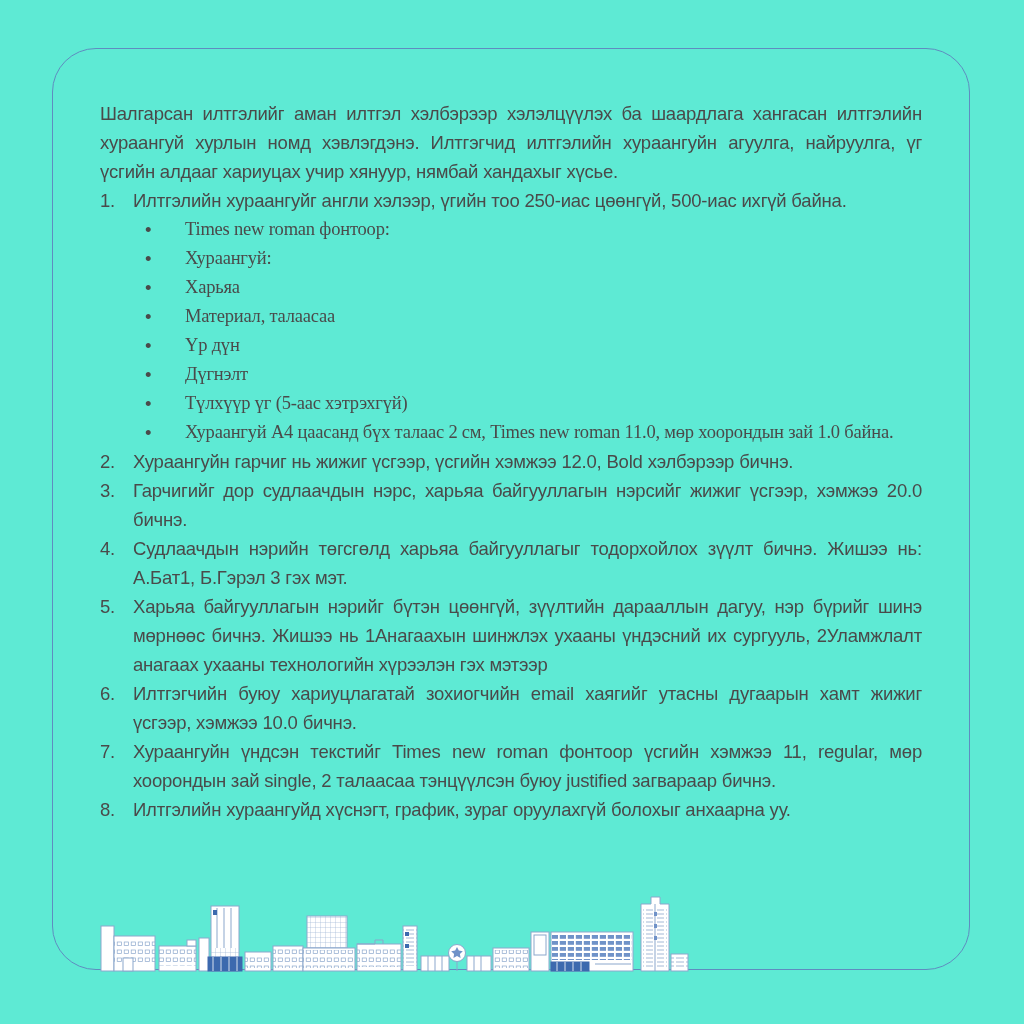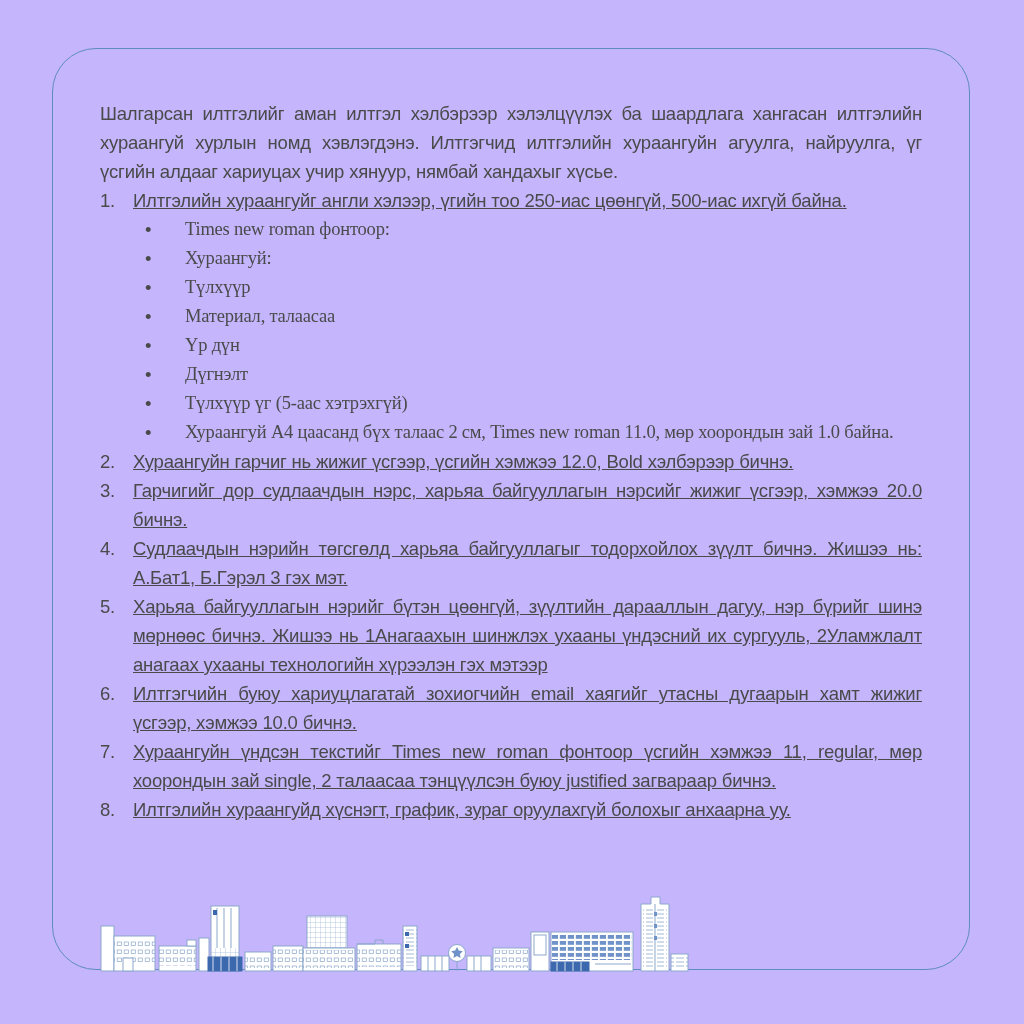--- a/index.html
+++ b/index.html
@@ -1,33 +1,33 @@
 <!DOCTYPE html>
 <html><head>
 <meta charset="utf-8">
 <title>Abstract Guidelines</title>
 <style>
   html,body{margin:0;padding:0;background:#ffffff;}
   .stage{
-    position:relative;width:1024px;height:1024px;background:#c4b5fd;overflow:hidden;
+    position:relative;width:1024px;height:1024px;background:#5eead4;overflow:hidden;
     font-family:"Liberation Sans","DejaVu Sans",sans-serif;
   }
   .frame{
     position:absolute;left:52px;top:48px;width:918px;height:922px;
     border:1px solid #5f8cc0;border-radius:44px;box-sizing:border-box;
   }
   .content{
     position:absolute;left:0;top:0;right:0;
     padding:50px 47px 0 47px;
     color:#4a4a4a;font-size:18.5px;line-height:29px;letter-spacing:-0.2px;
   }
   .para{margin:0;text-align:justify;}
   .num-item{display:flex;align-items:flex-start;}
   .num{flex:0 0 33px;}
-  .itext{flex:1;text-align:justify;text-decoration:underline;}
+  .itext{flex:1;text-align:justify;}
   .bullet-item{display:flex;align-items:flex-start;margin-left:45px;}
   .dot{flex:0 0 40px;}
   .btext{flex:1;text-align:justify;font-family:Liberation Serif, serif;}
   .skyline{position:absolute;left:95px;top:892px;}
 </style>
 </head>
 <body>
 
 <div class="stage">
   <div class="frame">
@@ -43,21 +43,21 @@
       <div class="bullet-item">
         <span class="dot">•</span>
         <span class="btext">Times new roman фонтоор:</span>
       </div>
       <div class="bullet-item">
         <span class="dot">•</span>
         <span class="btext">Хураангуй:</span>
       </div>
       <div class="bullet-item">
         <span class="dot">•</span>
-        <span class="btext">Түлхүүр</span>
+        <span class="btext">Харьяа</span>
       </div>
       <div class="bullet-item">
         <span class="dot">•</span>
         <span class="btext">Материал, талаасаа</span>
       </div>
       <div class="bullet-item">
         <span class="dot">•</span>
         <span class="btext">Үр дүн</span>
       </div>
       <div class="bullet-item">

